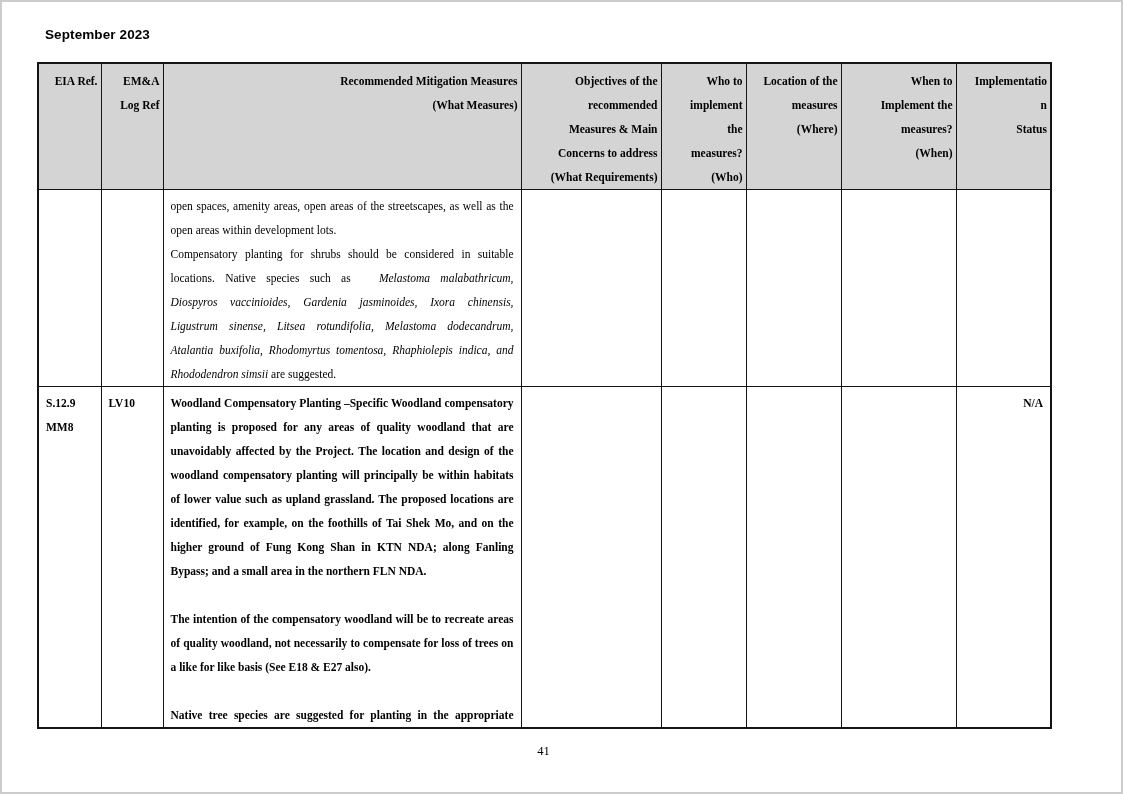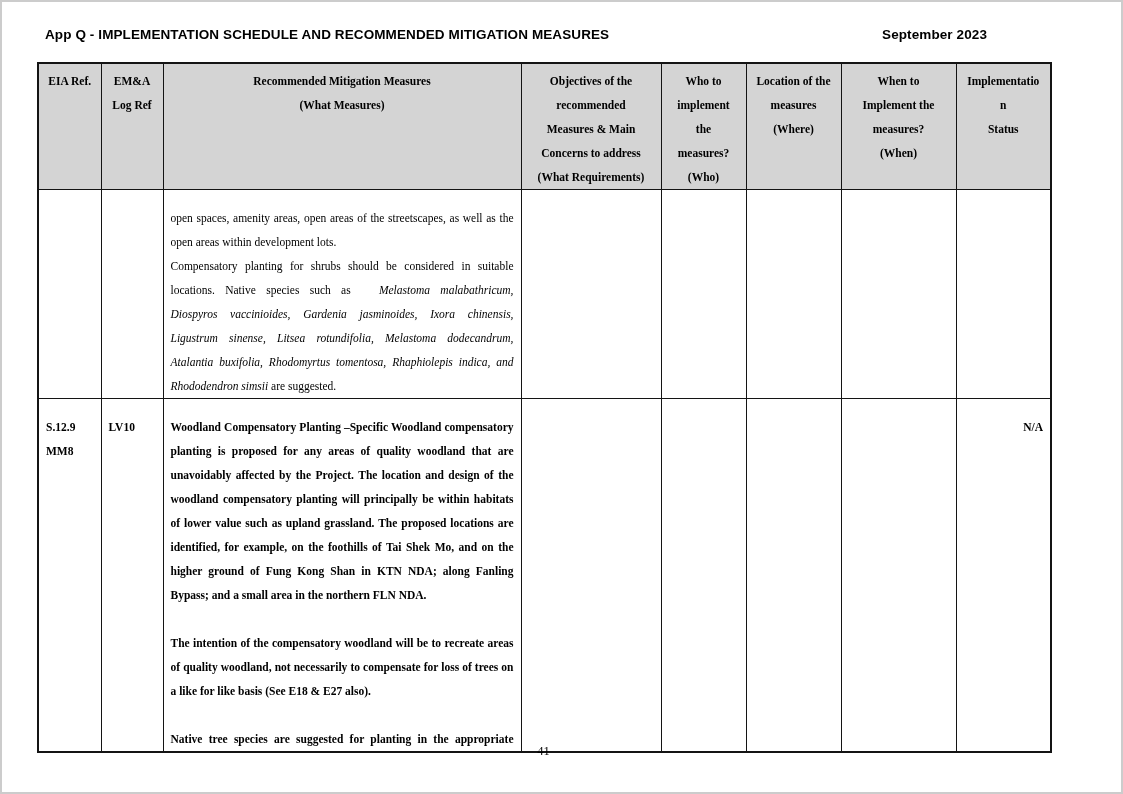--- a/index.html
+++ b/index.html
@@ -52,28 +52,28 @@
     border: 1.5px solid #141414;
     vertical-align: top;
     box-sizing: border-box;
     overflow: hidden;
   }
   table.schedule th {
     background: #d4d4d4;
     font-weight: bold;
     font-size: 11.5px;
     line-height: 24px;
-    text-align: center;
+    text-align: right;
     padding: 5px 3px 0 3px;
     white-space: pre-line;
   }
   table.schedule td {
     font-size: 11.5px;
     line-height: 24px;
-    padding: 16px 7px 0 7px;
+    padding: 4px 7px 0 7px;
     background: #ffffff;
   }
   tr.header-row { height: 120px; }
   tr.body-row-1 { height: 192px; }
   tr.body-row-2 { height: 340px; font-weight: bold; }
 
   td.ref-cell {
     font-size: 10.5px;
     white-space: pre-line;
     padding-left: 7px;
@@ -102,21 +102,20 @@
     line-height: 18px;
     margin-top: 24px;
   }
 </style>
 </head>
 <body>
 
 <div class="page-frame"></div>
 
 <div class="doc-header">
-  <span>App Q - IMPLEMENTATION SCHEDULE AND RECOMMENDED MITIGATION MEASURES</span>
   <span>September 2023</span>
 </div>
 
 <table class="schedule">
   <colgroup>
     <col style="width:63px">
     <col style="width:62px">
     <col style="width:358px">
     <col style="width:140px">
     <col style="width:85px">

